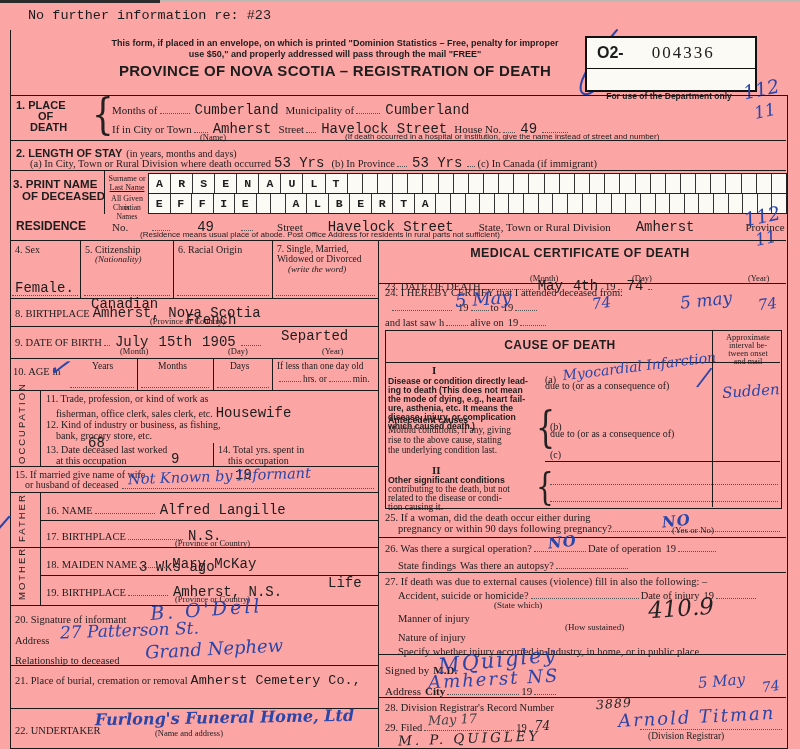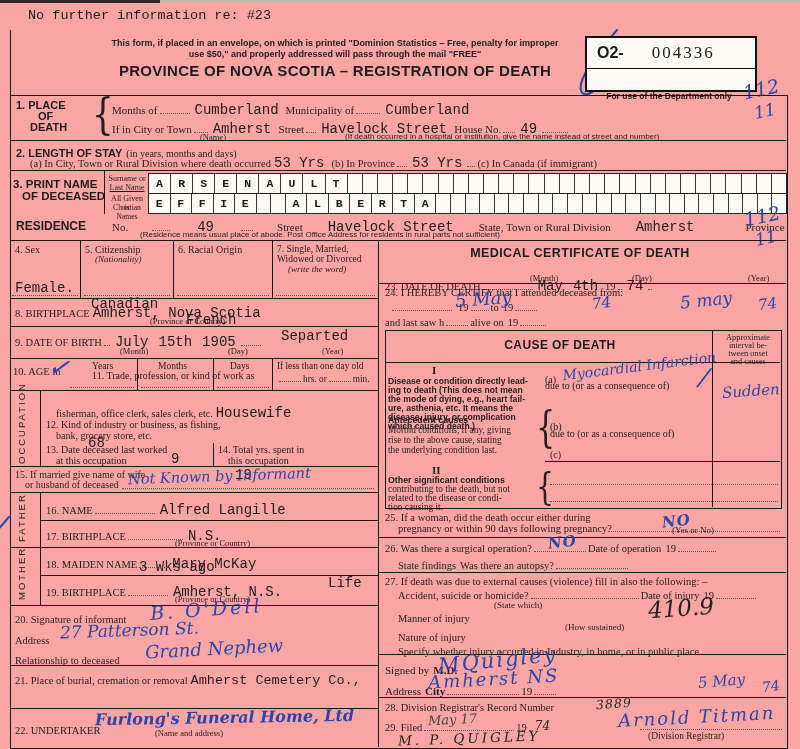--- a/index.html
+++ b/index.html
@@ -283,21 +283,21 @@
     <span class="dfix" style="width:22px;"></span>
     <span>min.</span>
   </div>
   <div class="abs" style="left:70px;top:387px;width:64px;border-bottom:1px dotted #555;"></div>
   <div class="abs" style="left:141px;top:387px;width:68px;border-bottom:1px dotted #555;"></div>
   <div class="abs" style="left:217px;top:387px;width:52px;border-bottom:1px dotted #555;"></div>
   <div class="hline" style="left:10px;top:390px;width:368px;"></div>
 
   <div class="vline" style="left:40px;top:390px;height:76px;"></div>
   <div class="abs vtext" style="left:16px;top:394px;height:70px;">OCCUPATION</div>
-  <div class="abs ser" style="left:46px;top:370px;font-size:10px;margin-left:46px;">11. Trade, profession, or kind of work as</div>
+  <div class="abs ser" style="left:46px;top:393px;font-size:10px;">11. Trade, profession, or kind of work as</div>
   <div class="abs line" style="left:56px;top:403px;width:318px;font-size:10px;">
     <span>fisherman, office clerk, sales clerk, etc.</span>
     <span class="typed" style="font-size:14px;">Housewife</span>
     <span class="dots"></span>
   </div>
   <div class="abs ser" style="left:46px;top:419px;font-size:10px;">12. Kind of industry or business, as fishing,</div>
   <div class="abs line" style="left:56px;top:430px;width:318px;font-size:10px;">
     <span>bank, grocery store, etc.</span>
     <span class="dots"></span>
   </div>
@@ -434,21 +434,21 @@
     <span class="dfix" style="width:26px;"></span>
   </div>
 
   <div class="abs" style="left:385px;top:330px;width:395px;height:177px;border:1.6px solid #1a1a1a;"></div>
   <div class="vline" style="left:712px;top:330px;height:177px;"></div>
   <div class="hline" style="left:385px;top:362px;width:395px;"></div>
   <div class="abs sans b" style="left:420px;top:338px;width:280px;text-align:center;font-size:12px;letter-spacing:.4px;">CAUSE OF DEATH</div>
   <div class="abs ser" style="left:716px;top:333px;width:64px;text-align:center;font-size:8.3px;">Approximate</div>
   <div class="abs ser" style="left:716px;top:341px;width:64px;text-align:center;font-size:8.3px;">interval be-</div>
   <div class="abs ser" style="left:716px;top:349px;width:64px;text-align:center;font-size:8.3px;">tween onset</div>
-  <div class="abs ser" style="left:716px;top:357px;width:64px;text-align:center;font-size:8.3px;">and causes</div>
+  <div class="abs ser" style="left:716px;top:357px;width:64px;text-align:center;font-size:8.3px;">and mail</div>
   <div class="abs ser b" style="left:432px;top:364px;font-size:11px;">I</div>
 
   <div class="abs sans b" style="left:388px;top:376px;font-size:8.6px;">Disease or condition directly lead-</div>
   <div class="abs sans b" style="left:388px;top:385px;font-size:8.6px;">ing to death (This does not mean</div>
   <div class="abs sans b" style="left:388px;top:394px;font-size:8.6px;">the mode of dying, e.g., heart fail-</div>
   <div class="abs sans b" style="left:388px;top:403px;font-size:8.6px;">ure, asthenia, etc. It means the</div>
   <div class="abs sans b" style="left:388px;top:412px;font-size:8.6px;">disease, injury, or complication</div>
   <div class="abs sans b" style="left:388px;top:421px;font-size:8.6px;">which caused death.)</div>
 
   <div class="abs line" style="left:545px;top:374px;width:163px;font-size:10px;">

